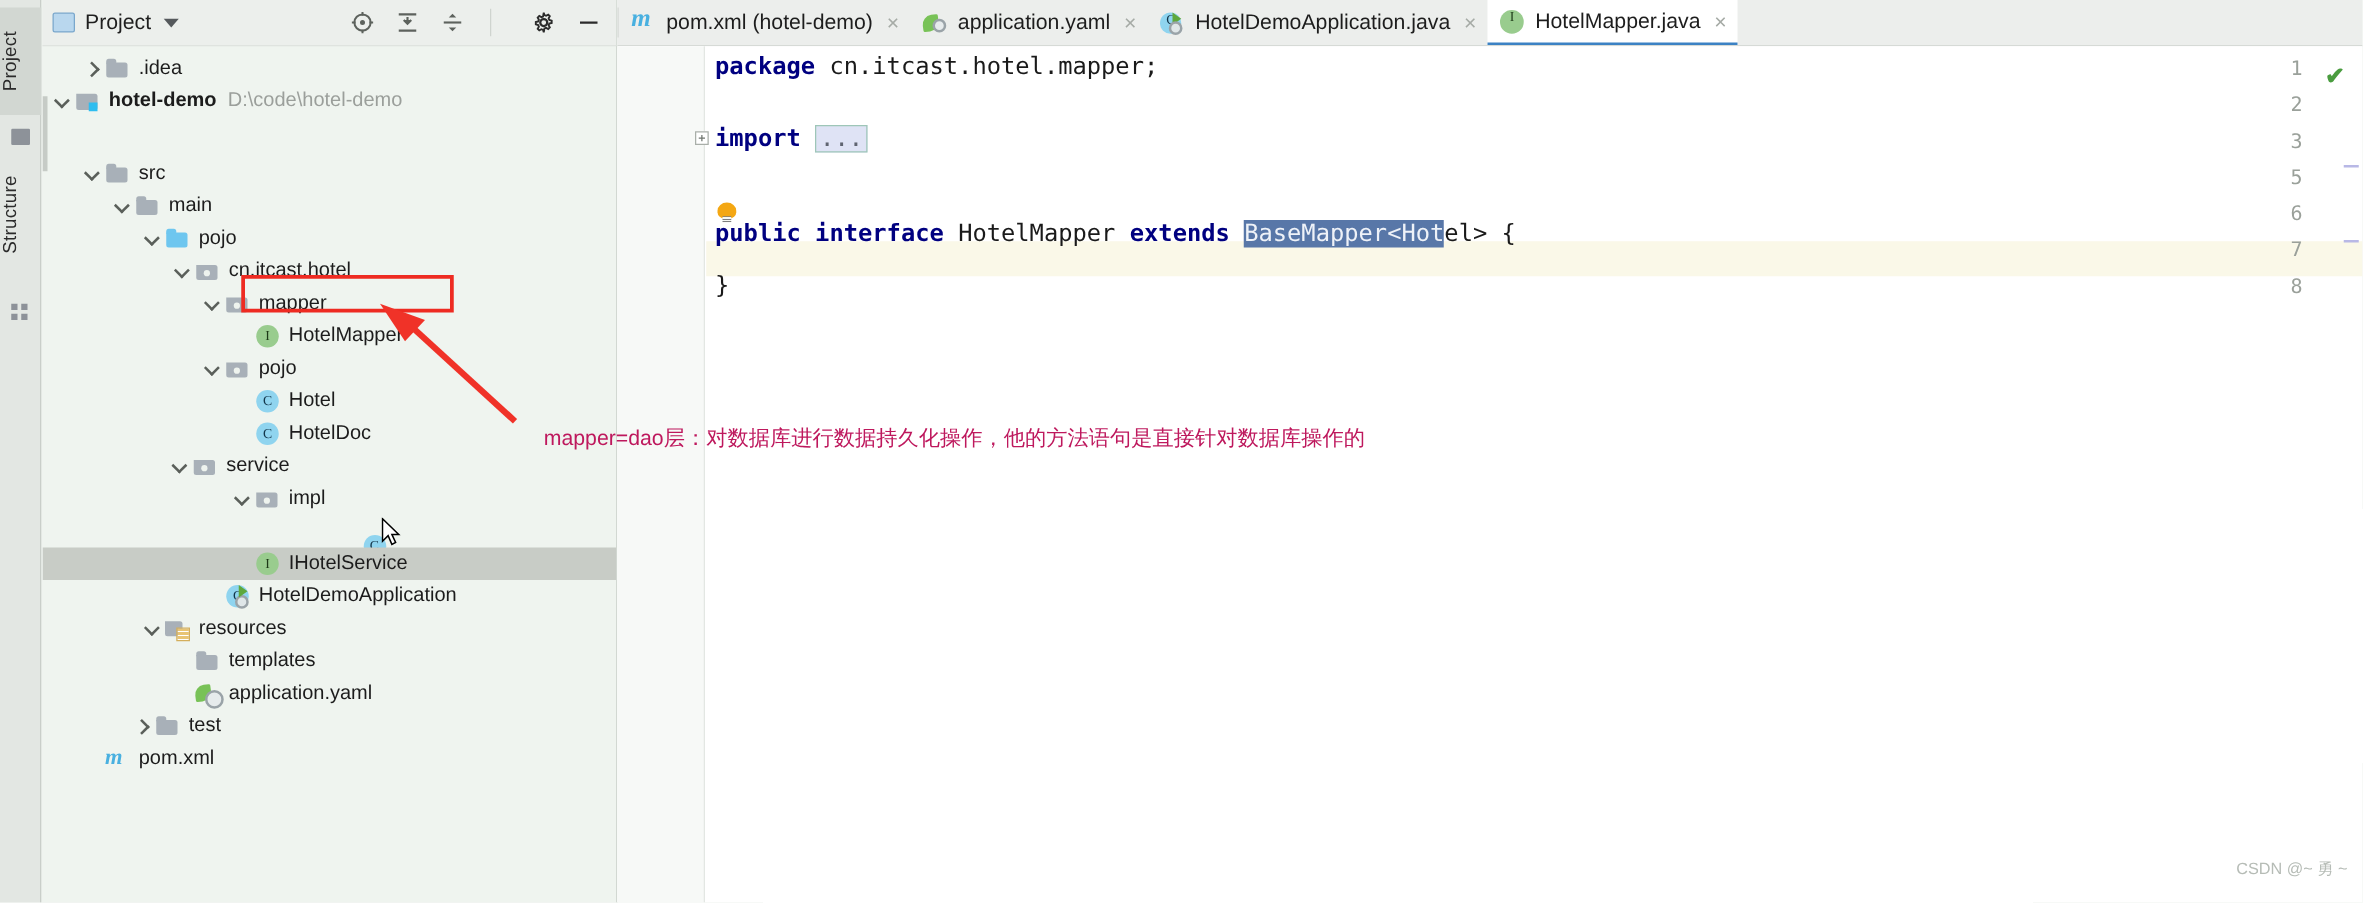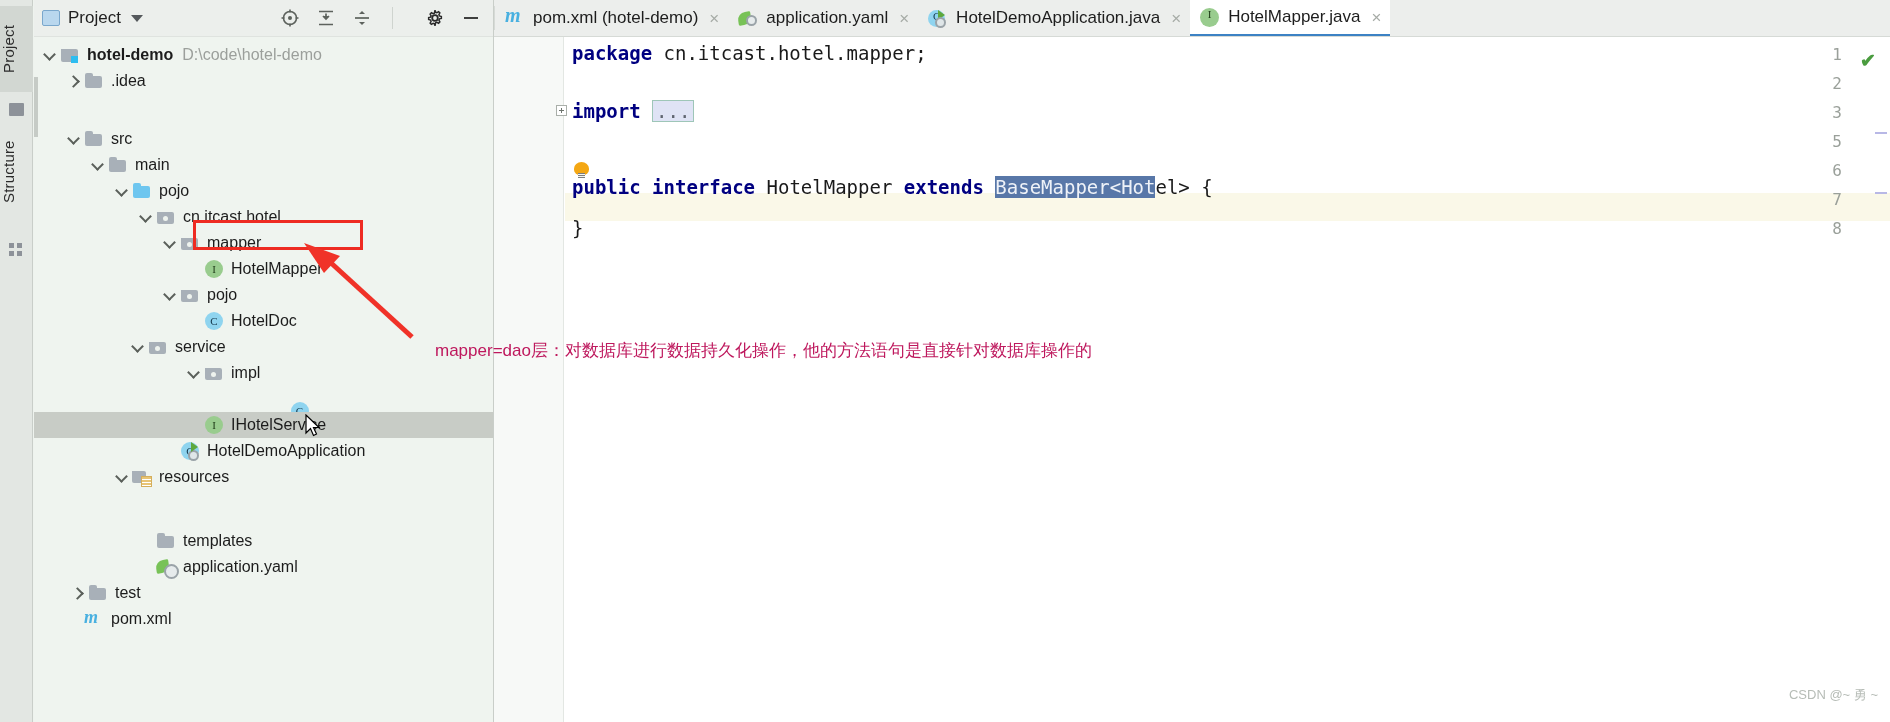--- a/index.html
+++ b/index.html
@@ -412,31 +412,31 @@
         <span>
           <svg width="20" height="20" viewBox="0 0 20 20">
               <path d="M3 10h14" stroke="#2b2b2b" stroke-width="1.8"></path>
             </svg>
         </span>
       </div>
     </div>
 
     <div class="tree" id="tree">
       <div class="tree-scroll"></div>
-    <div class="row" style="padding-left: 8px;">
+    <div class="row" style="padding-left: 32px;">
+          <span class="arrow right"></span>
+          <span class="ic folder"></span>
+          <span class="lbl">.idea</span>
+        </div>
+        <div class="row" style="padding-left: 8px;">
           <span class="arrow down"></span>
           <span class="ic module"></span>
           <span class="lbl bold">hotel-demo</span>
           <span class="lbl path">D:\code\hotel-demo</span>
         </div>
-        <div class="row" style="padding-left: 32px;">
-          <span class="arrow right"></span>
-          <span class="ic folder"></span>
-          <span class="lbl">.idea</span>
-        </div>
         <div class="row" style="padding-left: 32px; margin-top: 32px;">
           <span class="arrow down"></span>
           <span class="ic folder"></span>
           <span class="lbl">src</span>
         </div>
         <div class="row" style="padding-left: 56px;">
           <span class="arrow down"></span>
           <span class="ic folder"></span>
           <span class="lbl">main</span>
         </div>
@@ -461,23 +461,28 @@
           <span class="lbl">HotelMapper</span>
         </div>
         <div class="row" style="padding-left: 128px;">
           <span class="arrow down"></span>
           <span class="ic pkg"></span>
           <span class="lbl">pojo</span>
         </div>
         <div class="row" style="padding-left: 152px;">
           <span class="arrow "></span>
           <span class="ic cls"></span>
+          <span class="lbl">Hotel</span>
+        </div>
+        <div class="row" style="padding-left: 152px;">
+          <span class="arrow "></span>
+          <span class="ic cls"></span>
           <span class="lbl">HotelDoc</span>
         </div>
-        <div class="row" style="padding-left: 96px;">
+        <div class="row" style="padding-left: 70px; margin-left: 32px;">
           <span class="arrow down"></span>
           <span class="ic pkg"></span>
           <span class="lbl">service</span>
         </div>
         <div class="row" style="padding-left: 152px;">
           <span class="arrow down"></span>
           <span class="ic pkg"></span>
           <span class="lbl">impl</span>
         </div>
         <div class="row" style="padding-left: 79px; flex-direction: column;">
@@ -495,31 +500,31 @@
           <span class="ic springcls">
             <span class="badge"></span>
           </span>
           <span class="lbl">HotelDemoApplication</span>
         </div>
         <div class="row" style="padding-left: 80px;">
           <span class="arrow down"></span>
           <span class="ic resfolder"></span>
           <span class="lbl">resources</span>
         </div>
-        <div class="row" style="padding-left: 104px; margin-top: 38px;">
+        <div class="row" style="padding-left: 104px;">
           <span class="arrow "></span>
           <span class="ic folder"></span>
           <span class="lbl">templates</span>
         </div>
         <div class="row" style="padding-left: 104px;">
           <span class="arrow "></span>
           <span class="ic yaml"></span>
           <span class="lbl">application.yaml</span>
         </div>
-        <div class="row" style="padding-left: 36px;">
+        <div class="row" style="padding-left: 72px;">
           <span class="arrow right"></span>
           <span class="ic folder"></span>
           <span class="lbl">test</span>
         </div>
         <div class="row" style="padding-left: 32px;">
           <span class="arrow "></span>
           <span class="ic maven"></span>
           <span class="lbl">pom.xml</span>
         </div>
       </div>

